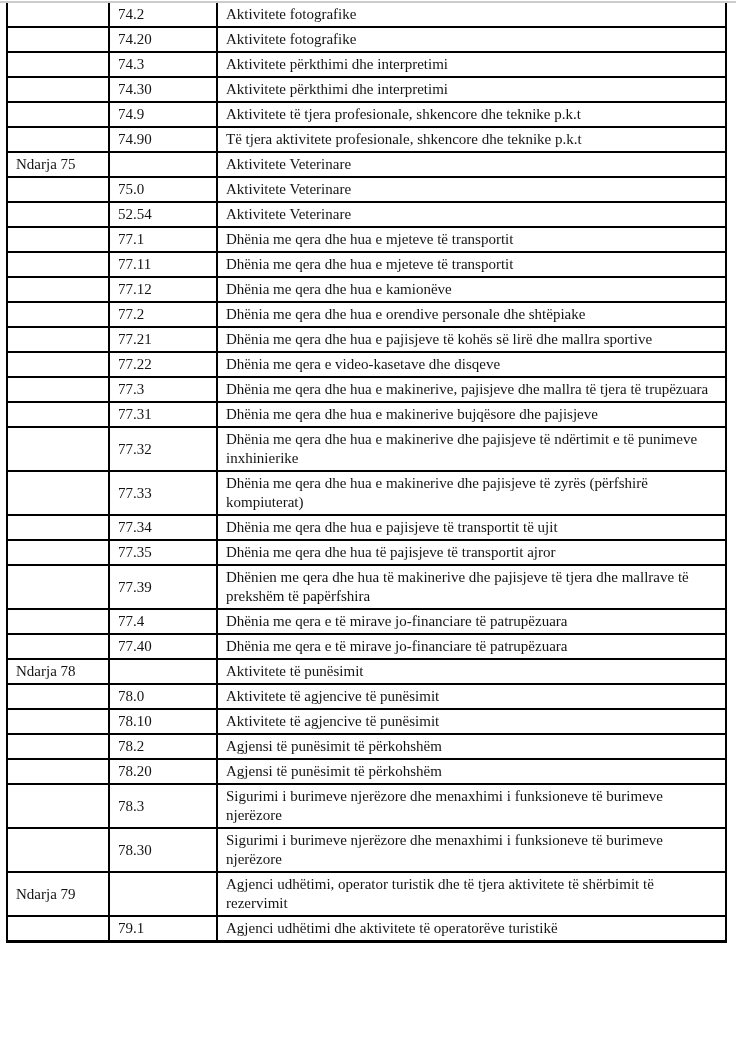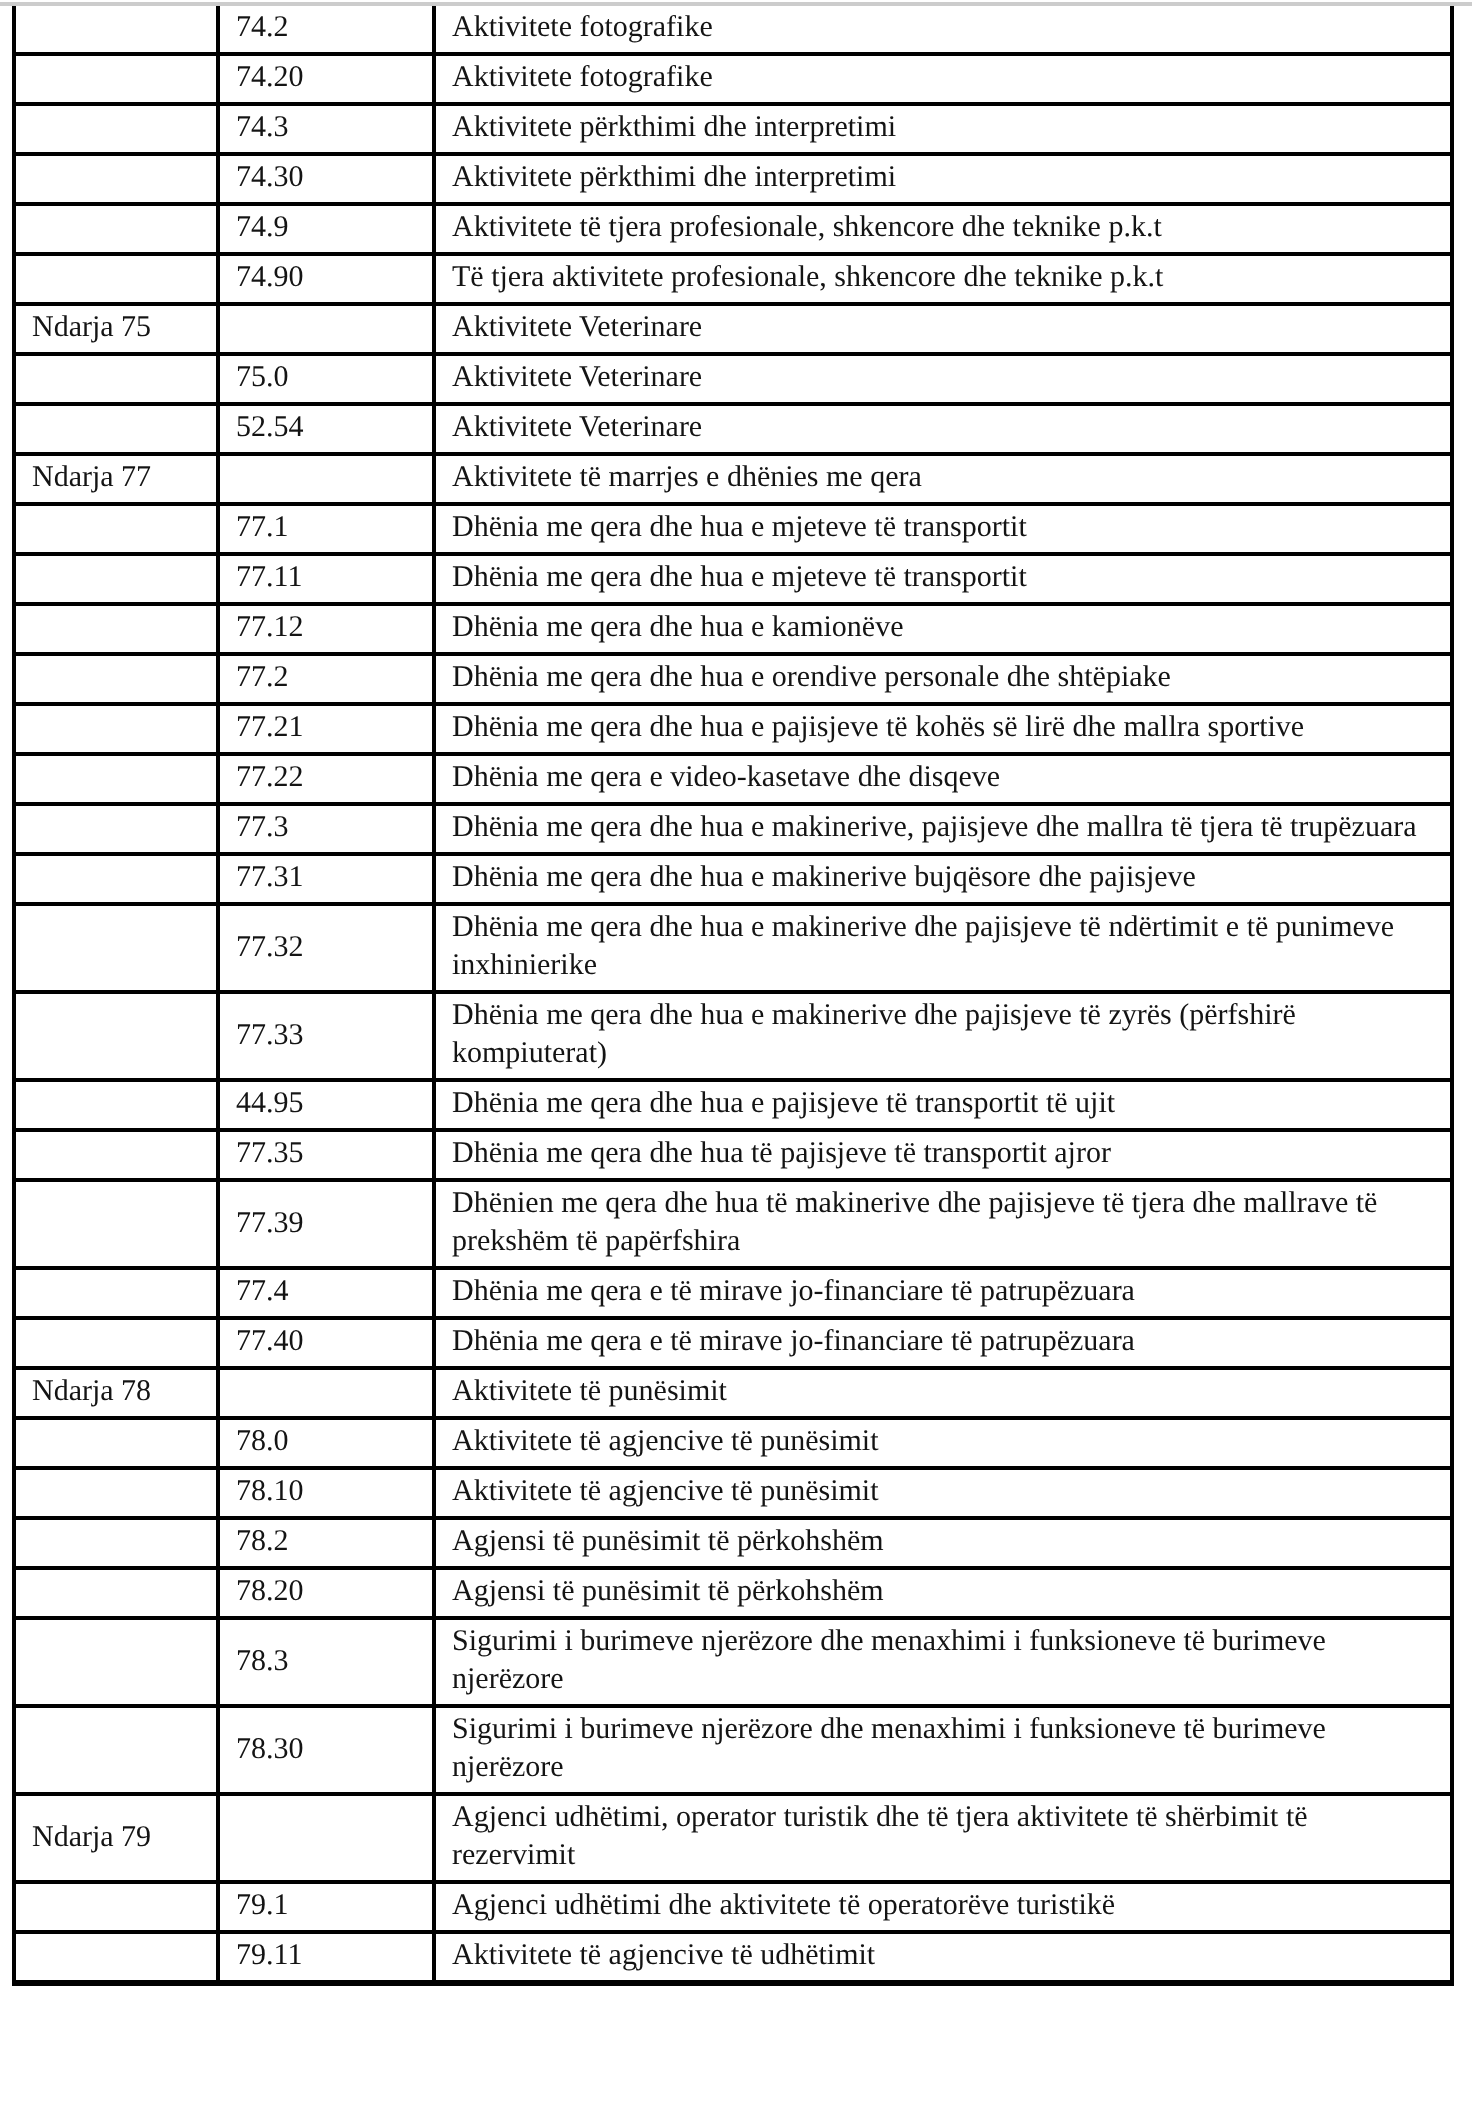--- a/index.html
+++ b/index.html
@@ -119,25 +119,20 @@
           <td class="cell-division"></td>
           <td class="cell-code">75.0</td>
           <td class="cell-description">Aktivitete Veterinare</td>
         </tr>
         <tr>
           <td class="cell-division"></td>
           <td class="cell-code">52.54</td>
           <td class="cell-description">Aktivitete Veterinare</td>
         </tr>
         <tr>
-          <td class="cell-division">Ndarja 77</td>
-          <td class="cell-code"></td>
-          <td class="cell-description">Aktivitete të marrjes e dhënies me qera</td>
-        </tr>
-        <tr>
           <td class="cell-division"></td>
           <td class="cell-code">77.1</td>
           <td class="cell-description">Dhënia me qera dhe hua e mjeteve të transportit</td>
         </tr>
         <tr>
           <td class="cell-division"></td>
           <td class="cell-code">77.11</td>
           <td class="cell-description">Dhënia me qera dhe hua e mjeteve të transportit</td>
         </tr>
         <tr>
@@ -175,21 +170,21 @@
           <td class="cell-code">77.32</td>
           <td class="cell-description">Dhënia me qera dhe hua e makinerive dhe pajisjeve të ndërtimit e të punimeve inxhinierike</td>
         </tr>
         <tr>
           <td class="cell-division"></td>
           <td class="cell-code">77.33</td>
           <td class="cell-description">Dhënia me qera dhe hua e makinerive dhe pajisjeve të zyrës (përfshirë kompiuterat)</td>
         </tr>
         <tr>
           <td class="cell-division"></td>
-          <td class="cell-code">44.95</td>
+          <td class="cell-code">77.34</td>
           <td class="cell-description">Dhënia me qera dhe hua e pajisjeve të transportit të ujit</td>
         </tr>
         <tr>
           <td class="cell-division"></td>
           <td class="cell-code">77.35</td>
           <td class="cell-description">Dhënia me qera dhe hua të pajisjeve të transportit ajror</td>
         </tr>
         <tr>
           <td class="cell-division"></td>
           <td class="cell-code">77.39</td>
@@ -242,21 +237,16 @@
         </tr>
         <tr>
           <td class="cell-division">Ndarja 79</td>
           <td class="cell-code"></td>
           <td class="cell-description">Agjenci udhëtimi, operator turistik dhe të tjera aktivitete të shërbimit të rezervimit</td>
         </tr>
         <tr>
           <td class="cell-division"></td>
           <td class="cell-code">79.1</td>
           <td class="cell-description">Agjenci udhëtimi dhe aktivitete të operatorëve turistikë</td>
-        </tr>
-        <tr>
-          <td class="cell-division"></td>
-          <td class="cell-code">79.11</td>
-          <td class="cell-description">Aktivitete të agjencive të udhëtimit</td>
         </tr>
       </tbody>
   </table>
 </div>
 
 </body></html>

